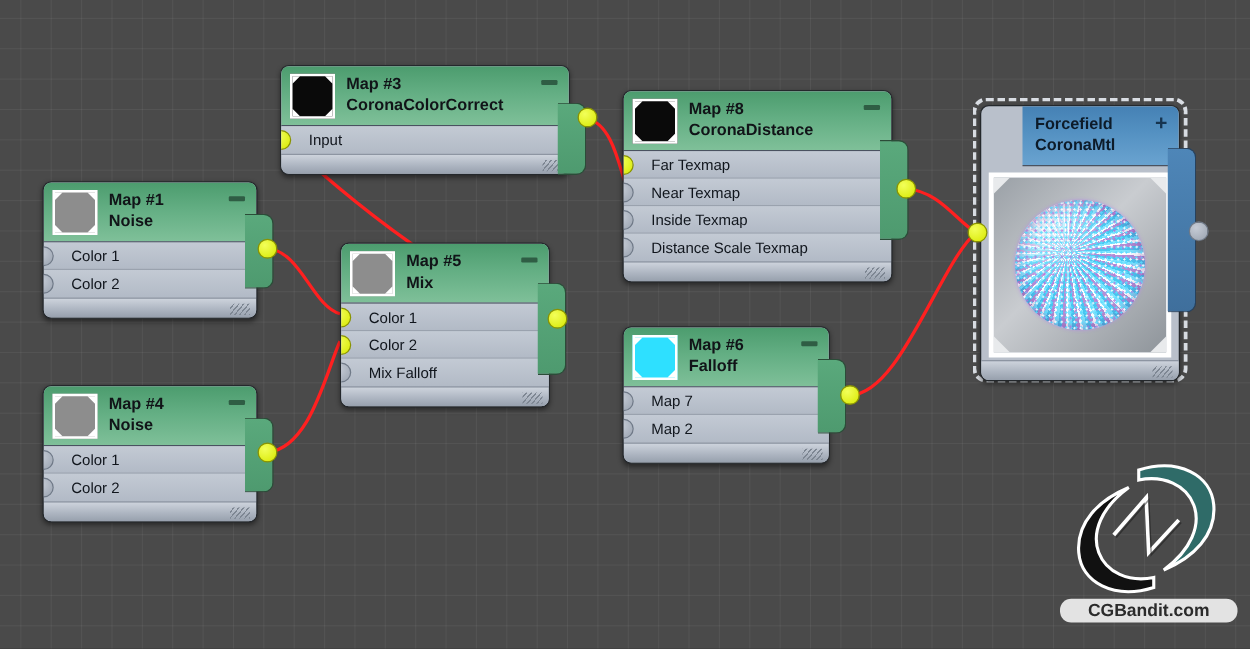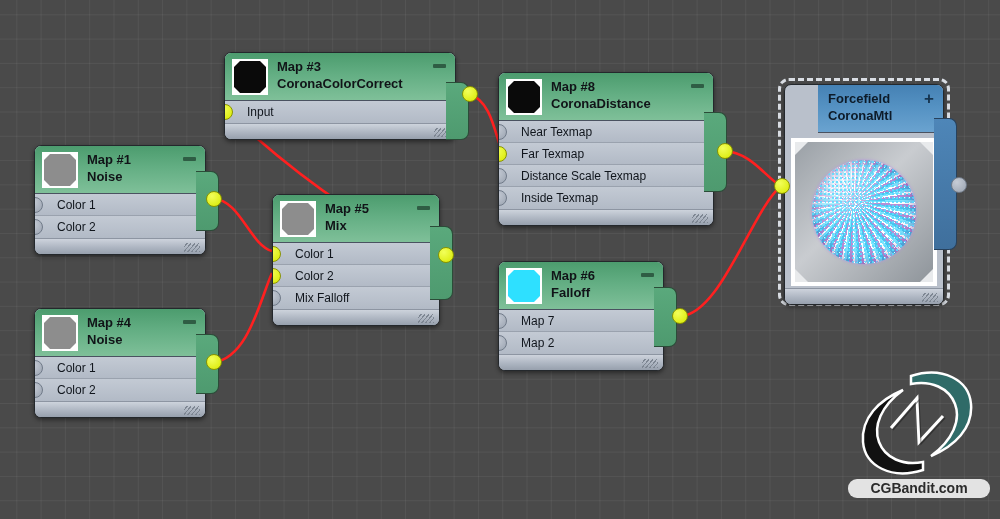--- a/index.html
+++ b/index.html
@@ -422,34 +422,34 @@
           <span class="corner c-br"></span>
         </div>
         <div class="titles">
           <div class="t1">Map #8</div>
           <div class="t2">CoronaDistance</div>
         </div>
         <div class="minbtn"></div>
       </div>
       <div class="rows">
         <div class="row">
-          <span class="sock"></span>
-          <span>Near Texmap</span>
-        </div>
-        <div class="row">
           <span class="sock on"></span>
           <span>Far Texmap</span>
         </div>
         <div class="row">
           <span class="sock"></span>
+          <span>Near Texmap</span>
+        </div>
+        <div class="row">
+          <span class="sock"></span>
+          <span>Inside Texmap</span>
+        </div>
+        <div class="row">
+          <span class="sock"></span>
           <span>Distance Scale Texmap</span>
-        </div>
-        <div class="row">
-          <span class="sock"></span>
-          <span>Inside Texmap</span>
         </div>
       </div>
       <div class="foot">
         <span class="grip"></span>
       </div>
     </div>
   </div>
   <span class="sock on" style="position:absolute; left:717px; top:143px; z-index:20;"></span>
 
   <div class="node" style="left:498px; top:261px; width:166px;">

